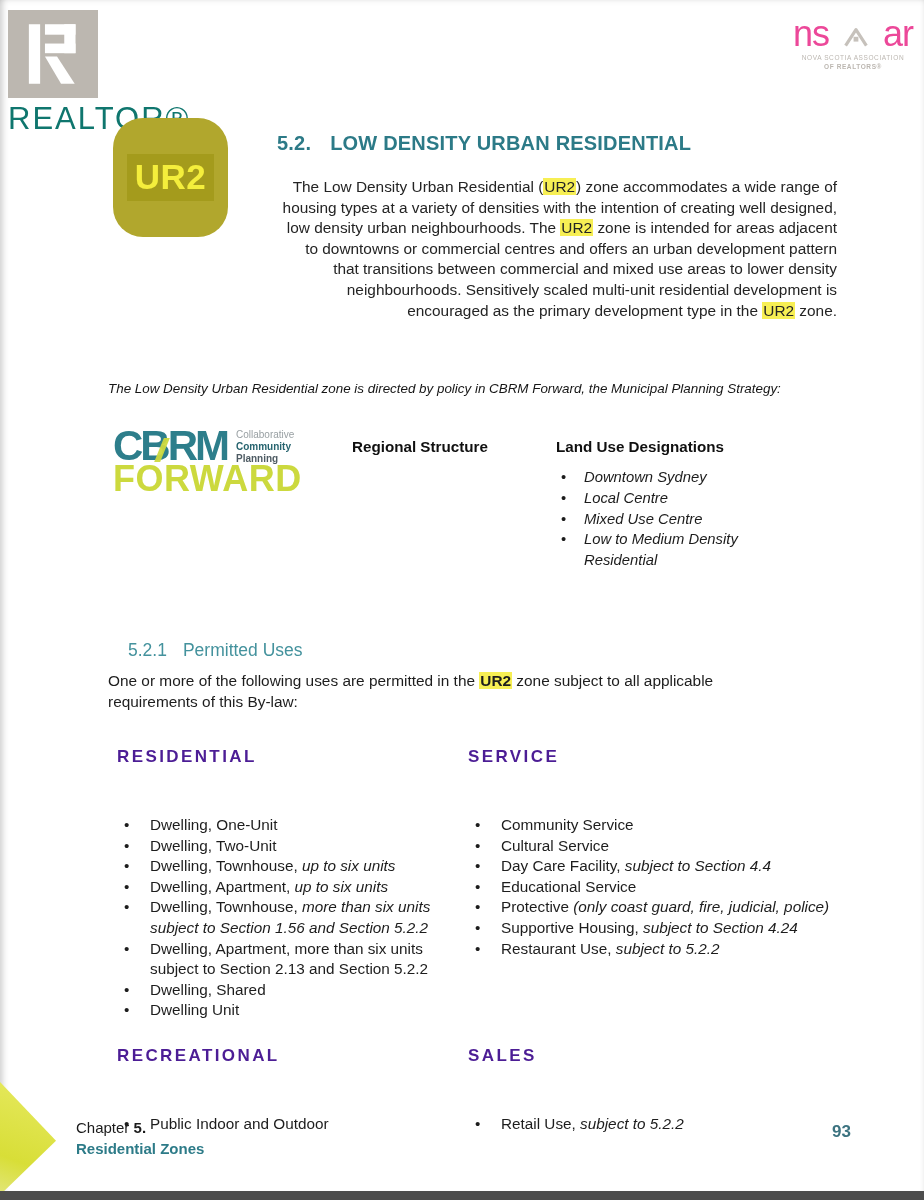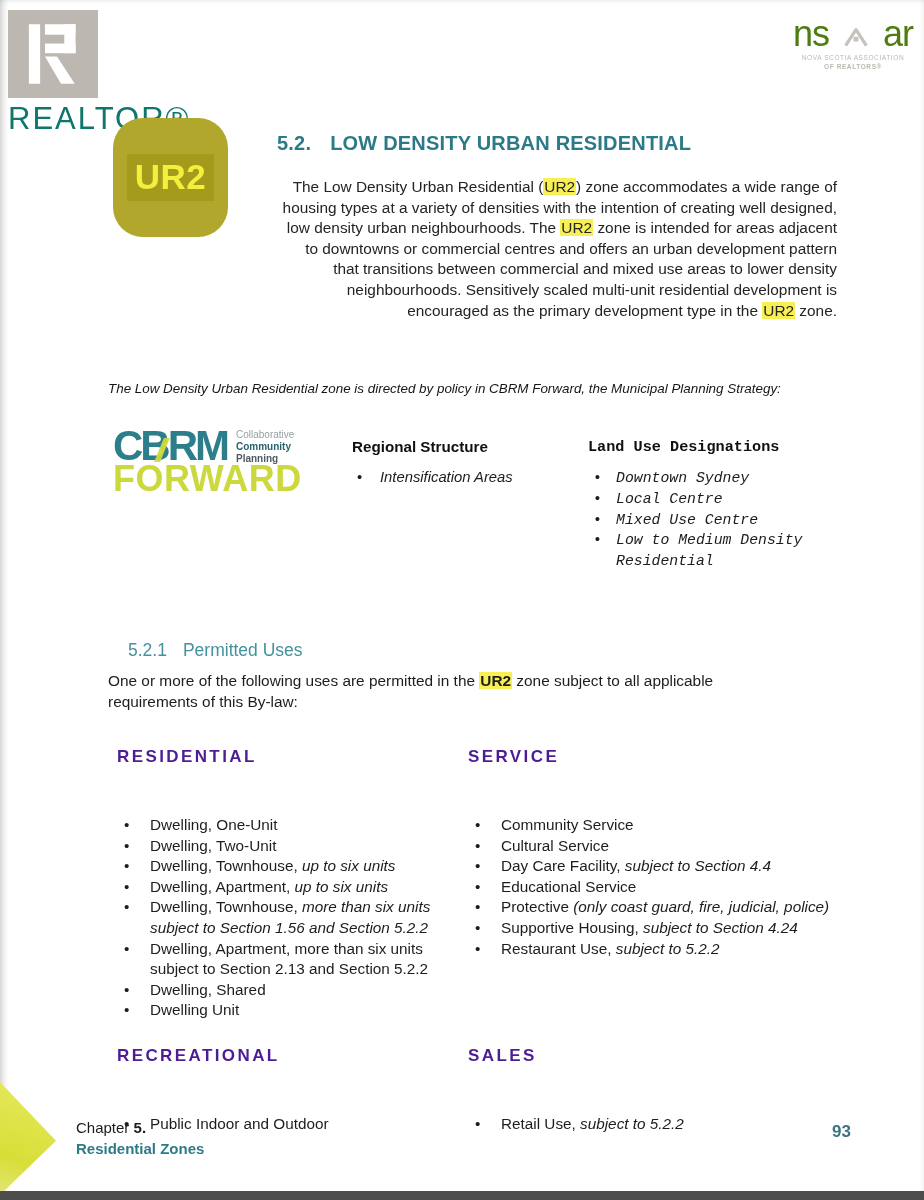--- a/index.html
+++ b/index.html
@@ -13,21 +13,21 @@
   .hl { background:#f7ef54; padding:0 1px; }
   .it { font-style:italic; }
   .bd { font-weight:700; }
 
   
   .realtor-logo { position:absolute; left:8px; top:10px; }
   .r-box { width:90px; height:88px; background:#bcb7b0; display:flex; align-items:center; justify-content:center; }
   .r-word { margin-top:3px; font-size:31px; letter-spacing:2px; color:#0f766e; font-weight:400; }
   .nsar-logo { position:absolute; left:793px; top:18px; width:120px; text-align:center; }
   .nsar-word { display:flex; align-items:flex-end; justify-content:center; gap:15px;
-    font-size:36px; line-height:0.9; color:#4d7c0f; font-weight:400; letter-spacing:-1px; }
+    font-size:36px; line-height:0.9; color:#ec4899; font-weight:400; letter-spacing:-1px; }
   .nsar-sub { margin-top:4px; font-size:6.5px; letter-spacing:.6px; color:#bcb7b1; line-height:1.35; }
   .nsar-sub .l2 { font-weight:700; }
 
   
   .zone-badge { position:absolute; left:113px; top:118px; width:115px; height:119px;
     background:#b1a72d; border-radius:30px; display:flex; align-items:center; justify-content:center; }
   .zone-badge-inner { background:#a49b1c; color:#f4ee3c; font-size:35px; font-weight:700;
     padding:4px 8px; letter-spacing:.5px; line-height:1.1; }
 
   
@@ -43,21 +43,21 @@
   .b-accent { position:absolute; left:46px; top:12px; width:6px; height:24px; background:#ccd93e; transform:skewX(-22deg); opacity:.95; }
   .cbrm-tags { margin-left:9px; padding-top:3px; font-size:10px; line-height:1.18; text-align:left; }
   .cbrm-tags .t1 { color:#99a0a3; }
   .cbrm-tags .t2 { color:#27646f; font-weight:700; }
   .cbrm-tags .t3 { color:#4e5b63; font-weight:700; }
   .forward-word { font-size:36px; font-weight:800; color:#ccd93e; letter-spacing:.5px; line-height:1; margin-top:-5px; }
 
   .policy-col { position:absolute; top:438px; }
   .policy-col h3 { font-size:15.2px; font-weight:700; color:#101010; margin-bottom:12px; }
   .col-regional { left:352px; width:215px; }
-  .col-landuse  { left:588px; width:235px;font-family:Liberation Mono, monospace; }
+  .col-landuse  { left:556px; width:235px; }
   .it-list { list-style:none; font-size:14.8px; font-style:italic; line-height:20.8px; color:#1c1c1c; }
   .it-list li { position:relative; padding-left:28px; }
   .it-list li::before { content:"•"; position:absolute; left:5px; top:0; font-style:normal; }
 
   
   .sub-title { position:absolute; left:128px; top:640px; font-size:17.5px; font-weight:400; color:#44929d; }
   .sub-title .num { margin-right:16px; }
   .permitted-intro { position:absolute; left:108px; top:670px; width:680px; font-size:15.4px; line-height:21px; color:#1d1d1d; }
 
   .uses-grid { position:absolute; left:117px; top:747px; width:762px;
@@ -129,23 +129,20 @@
         <span class="t1" style="display:block">Collaborative</span>
         <span class="t2" style="display:block">Community</span>
         <span class="t3" style="display:block">Planning</span>
       </span>
     </div>
     <div class="forward-word">FORWARD</div>
   </div>
 
   <div class="policy-col col-regional">
     <h3>Regional Structure</h3>
-    <ul class="it-list">
-        <li>Intensification Areas</li>
-      </ul>
   </div>
 
   <div class="policy-col col-landuse">
     <h3>Land Use Designations</h3>
     <ul class="it-list">
         <li>Downtown Sydney</li>
         <li>Local Centre</li>
         <li>Mixed Use Centre</li>
         <li>Low to Medium Density Residential</li>
       </ul>

